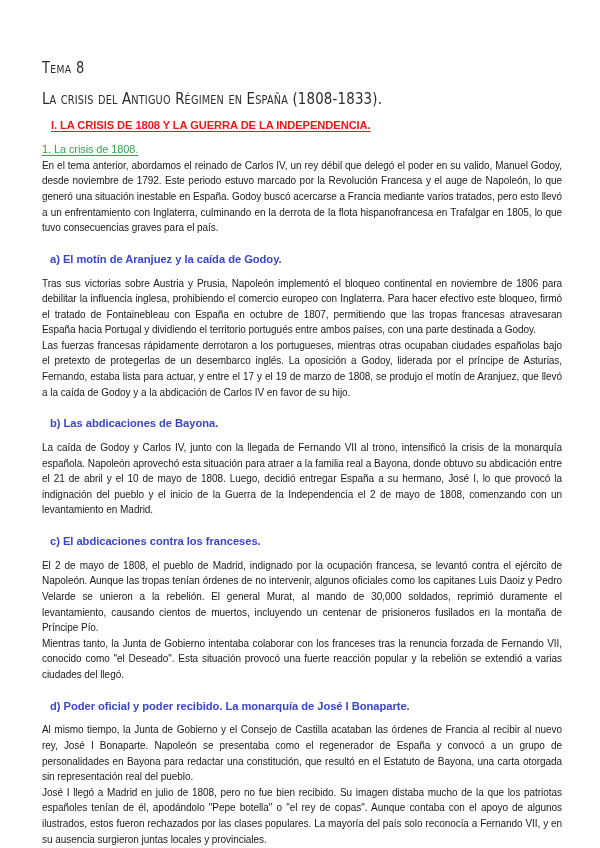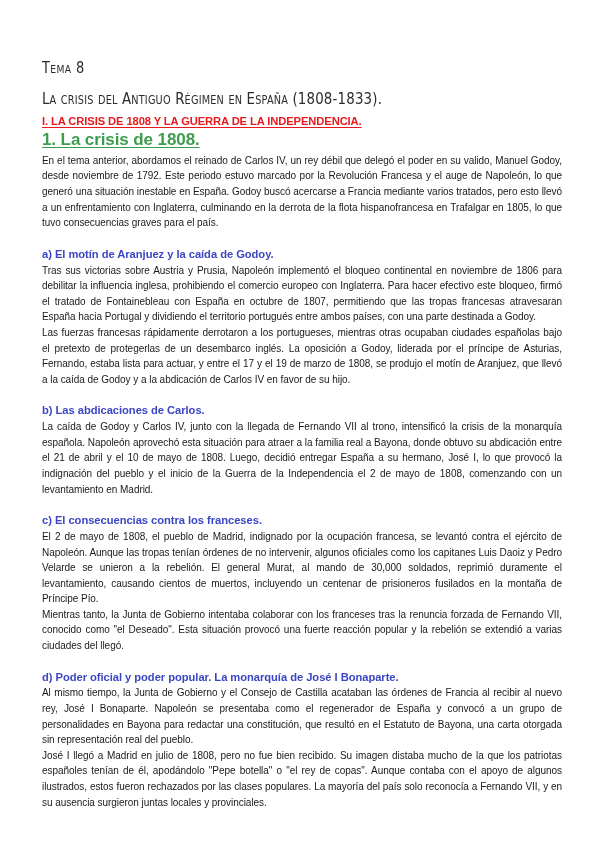--- a/index.html
+++ b/index.html
@@ -47,39 +47,39 @@
     transform-origin: left center;
   }
   .h-red {
     color: #e8191c;
     font-size: 11.2px;
     font-weight: 700;
     text-decoration: underline;
     text-underline-offset: 1.5px;
     letter-spacing: -0.1px;
     line-height: 1.35;
-    margin: 0;
+    margin: 9px;
   }
   .h-green {
     color: #3d9c4e;
-    font-size: 17px;
-    font-weight: 700;
+    font-size: 11px;
+    font-weight: 400;
     text-decoration: underline;
     text-underline-offset: 1.5px;
     letter-spacing: -0.1px;
     line-height: 1.35;
     margin: 0 0 1px 0;
   }
   .h-blue {
     color: #3b46c4;
     font-size: 11.2px;
     font-weight: 700;
     letter-spacing: -0.05px;
     line-height: 1.5;
-    margin: 0;
+    margin: 8px;
   }
   p.body-text {
     font-size: 10px;
     line-height: 15.6px;
     text-align: justify;
     text-justify: inter-word;
     color: #191919;
     margin: 0;
     letter-spacing: -0.05px;
   }
@@ -104,29 +104,29 @@
 
   <p class="body-text">En el tema anterior, abordamos el reinado de Carlos IV, un rey débil que delegó el poder en su valido, Manuel Godoy, desde noviembre de 1792. Este periodo estuvo marcado por la Revolución Francesa y el auge de Napoleón, lo que generó una situación inestable en España. Godoy buscó acercarse a Francia mediante varios tratados, pero esto llevó a un enfrentamiento con Inglaterra, culminando en la derrota de la flota hispanofrancesa en Trafalgar en 1805, lo que tuvo consecuencias graves para el país.</p>
 
   <div class="sec-gap">
     <div class="h-blue">a) El motín de Aranjuez y la caída de Godoy.</div>
     <p class="body-text">Tras sus victorias sobre Austria y Prusia, Napoleón implementó el bloqueo continental en noviembre de 1806 para debilitar la influencia inglesa, prohibiendo el comercio europeo con Inglaterra. Para hacer efectivo este bloqueo, firmó el tratado de Fontainebleau con España en octubre de 1807, permitiendo que las tropas francesas atravesaran España hacia Portugal y dividiendo el territorio portugués entre ambos países, con una parte destinada a Godoy.</p>
     <p class="body-text gap">Las fuerzas francesas rápidamente derrotaron a los portugueses, mientras otras ocupaban ciudades españolas bajo el pretexto de protegerlas de un desembarco inglés. La oposición a Godoy, liderada por el príncipe de Asturias, Fernando, estaba lista para actuar, y entre el 17 y el 19 de marzo de 1808, se produjo el motín de Aranjuez, que llevó a la caída de Godoy y a la abdicación de Carlos IV en favor de su hijo.</p>
   </div>
 
   <div class="sec-gap">
-    <div class="h-blue">b) Las abdicaciones de Carlos.</div>
+    <div class="h-blue">b) Las abdicaciones de Bayona.</div>
     <p class="body-text">La caída de Godoy y Carlos IV, junto con la llegada de Fernando VII al trono, intensificó la crisis de la monarquía española. Napoleón aprovechó esta situación para atraer a la familia real a Bayona, donde obtuvo su abdicación entre el 21 de abril y el 10 de mayo de 1808. Luego, decidió entregar España a su hermano, José I, lo que provocó la indignación del pueblo y el inicio de la Guerra de la Independencia el 2 de mayo de 1808, comenzando con un levantamiento en Madrid.</p>
   </div>
 
   <div class="sec-gap">
-    <div class="h-blue">c) El consecuencias contra los franceses.</div>
+    <div class="h-blue">c) El abdicaciones contra los franceses.</div>
     <p class="body-text">El 2 de mayo de 1808, el pueblo de Madrid, indignado por la ocupación francesa, se levantó contra el ejército de Napoleón. Aunque las tropas tenían órdenes de no intervenir, algunos oficiales como los capitanes Luis Daoiz y Pedro Velarde se unieron a la rebelión. El general Murat, al mando de 30,000 soldados, reprimió duramente el levantamiento, causando cientos de muertos, incluyendo un centenar de prisioneros fusilados en la montaña de Príncipe Pío.</p>
     <p class="body-text gap">Mientras tanto, la Junta de Gobierno intentaba colaborar con los franceses tras la renuncia forzada de Fernando VII, conocido como "el Deseado". Esta situación provocó una fuerte reacción popular y la rebelión se extendió a varias ciudades del llegó.</p>
   </div>
 
   <div class="sec-gap">
-    <div class="h-blue">d) Poder oficial y poder popular. La monarquía de José I Bonaparte.</div>
+    <div class="h-blue">d) Poder oficial y poder recibido. La monarquía de José I Bonaparte.</div>
     <p class="body-text">Al mismo tiempo, la Junta de Gobierno y el Consejo de Castilla acataban las órdenes de Francia al recibir al nuevo rey, José I Bonaparte. Napoleón se presentaba como el regenerador de España y convocó a un grupo de personalidades en Bayona para redactar una constitución, que resultó en el Estatuto de Bayona, una carta otorgada sin representación real del pueblo.</p>
     <p class="body-text gap">José I llegó a Madrid en julio de 1808, pero no fue bien recibido. Su imagen distaba mucho de la que los patriotas españoles tenían de él, apodándolo "Pepe botella" o "el rey de copas". Aunque contaba con el apoyo de algunos ilustrados, estos fueron rechazados por las clases populares. La mayoría del país solo reconocía a Fernando VII, y en su ausencia surgieron juntas locales y provinciales.</p>
   </div>
 
 </div>
 
 </body></html>

